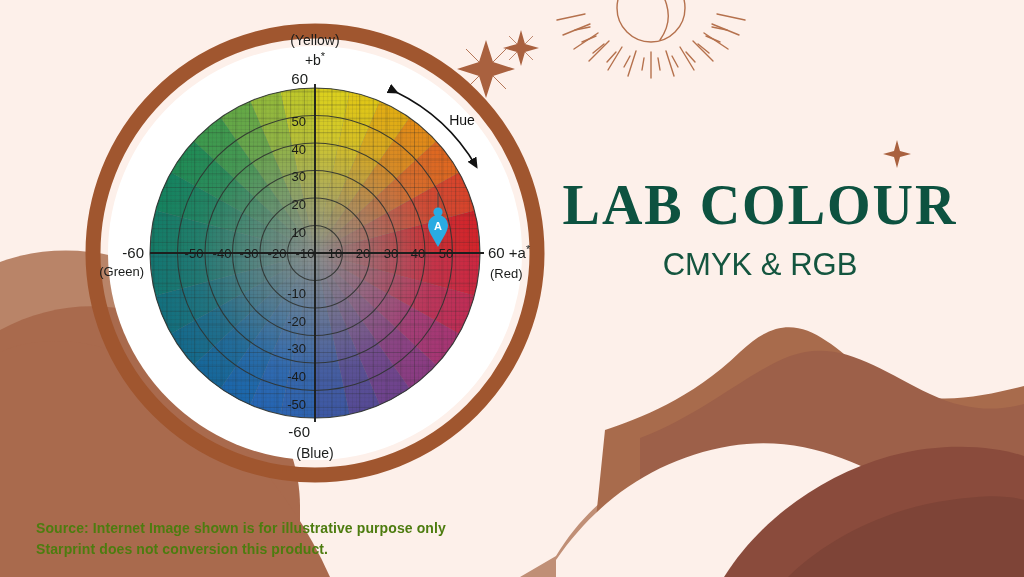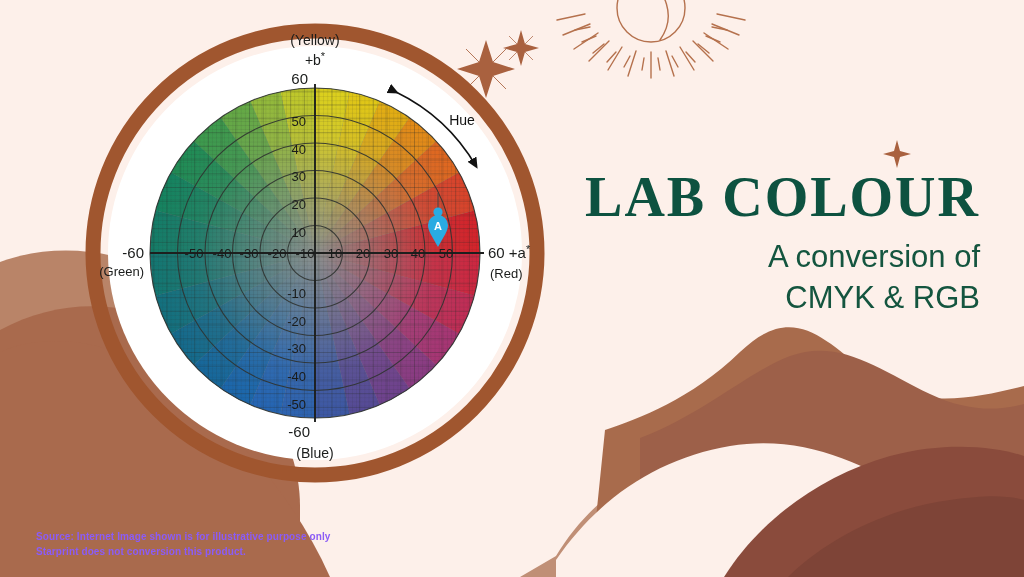--- a/index.html
+++ b/index.html
@@ -20,23 +20,23 @@
     position:absolute;
     left:84px; top:22px;
     width:462px; height:462px;
     z-index:6;
   }
   #wheel-wrap svg { width:462px; height:462px; display:block; }
 
   
   #text-block {
     position:absolute;
-    right:44px; top:168px;
+    right:44px; top:176px;
     width:440px;
-    text-align:right;
+    text-align:center;
     z-index:8;
   }
   #title {
     font-family:"Liberation Serif", serif;
     font-size:56px;
     font-weight:700;
     letter-spacing:2px;
     color:#0d5240;
     line-height:1.06;
     white-space:nowrap;
@@ -49,22 +49,22 @@
     color:#14553f;
     line-height:1.3;
   }
   #subtitle .l2 { display:block; }
 
   
   #footer {
     position:absolute;
     left:36px; bottom:18px;
     z-index:10;
-    color:#8b5cf6;
-    font-size:10px;
+    color:#4d7c0f;
+    font-size:14px;
     font-weight:600;
     line-height:1.45;
     letter-spacing:.1px;
   }
   #footer span { display:block; }
 </style>
 </head>
 <body>
 
 <div id="stage">
@@ -286,21 +286,20 @@
         <circle cx="354" cy="190" r="4.6" fill="#29abe2"></circle>
         <path d="M354,225 C348,214 344,209 344,203 a10,10 0 1 1 20,0 c0,6 -4,11 -10,22 Z" fill="#29abe2"></path>
         <text x="354" y="208" text-anchor="middle" font-size="11" font-family="Liberation Sans, sans-serif" fill="#ffffff" font-weight="700">A</text>
       </g>
     </svg>
   </div>
 
   <div id="text-block">
     <div id="title">LAB COLOUR</div>
     <div id="subtitle">
-      <span class="l1">A conversion of</span>
       <span class="l2">CMYK &amp; RGB</span>
     </div>
   </div>
 
   <div id="footer">
     <span>Source: Internet  Image shown is for illustrative purpose only</span>
     <span>Starprint does not conversion this product.</span>
   </div>
 
 </div>

